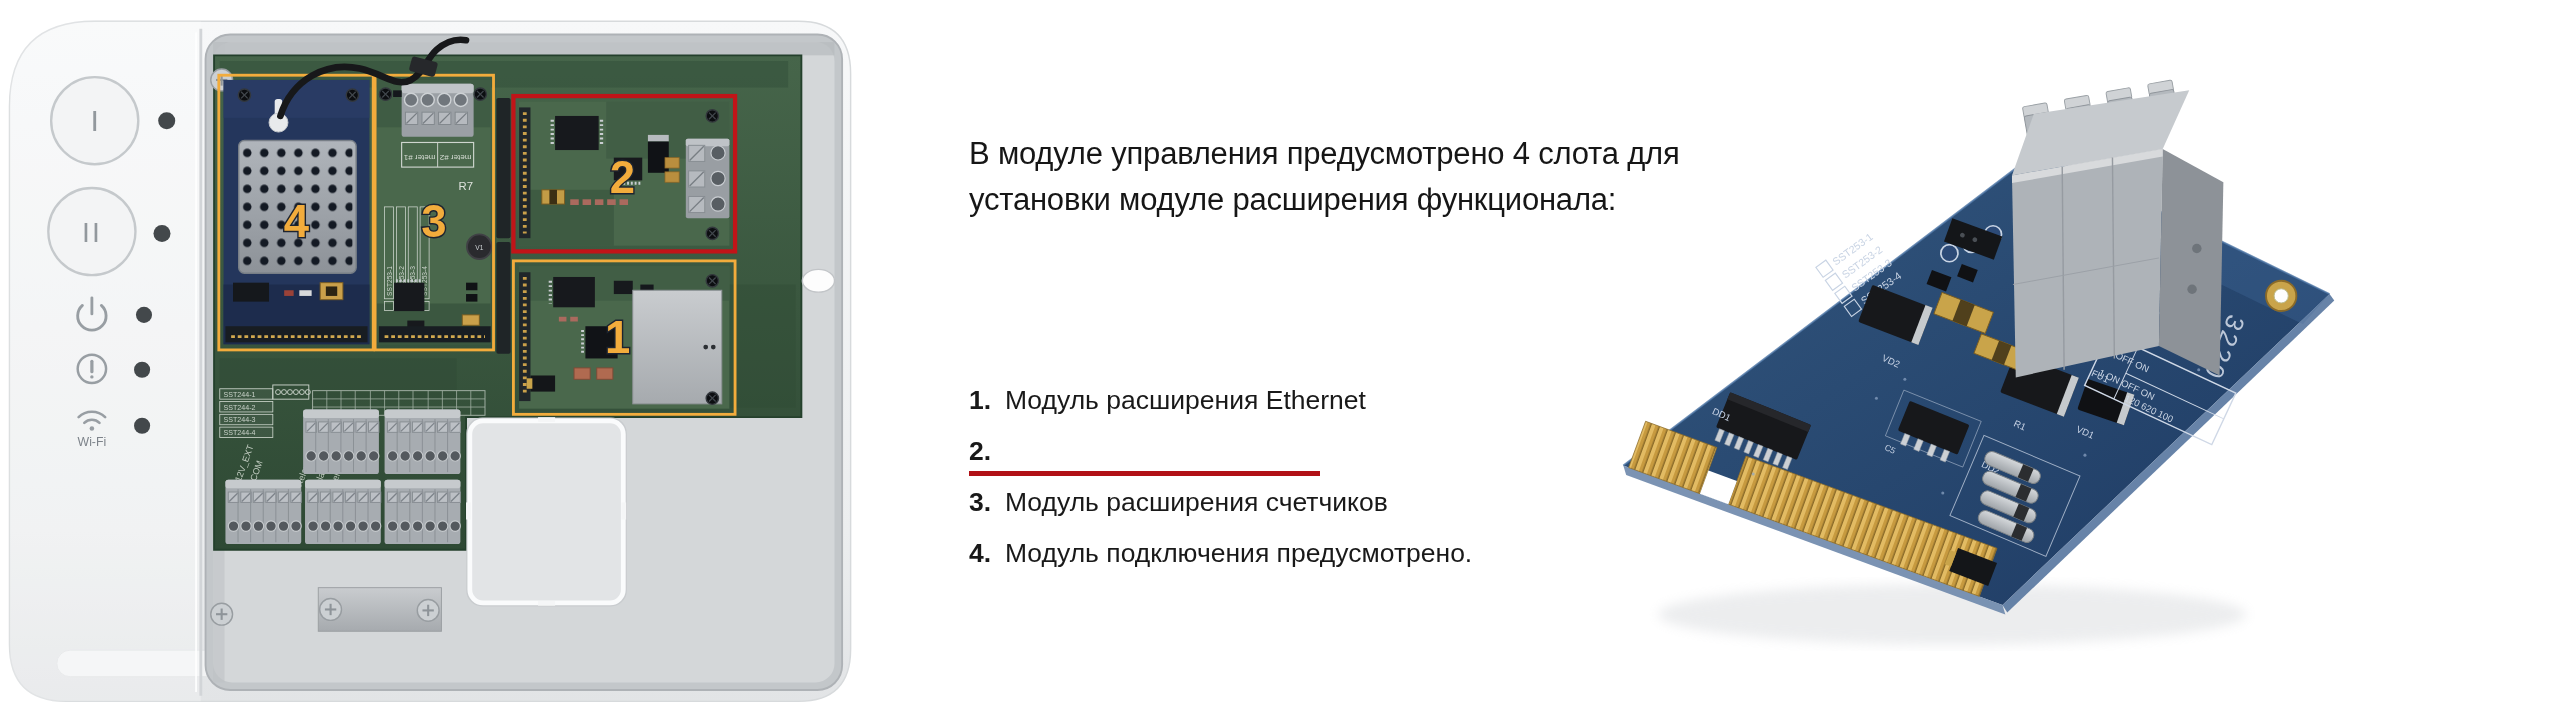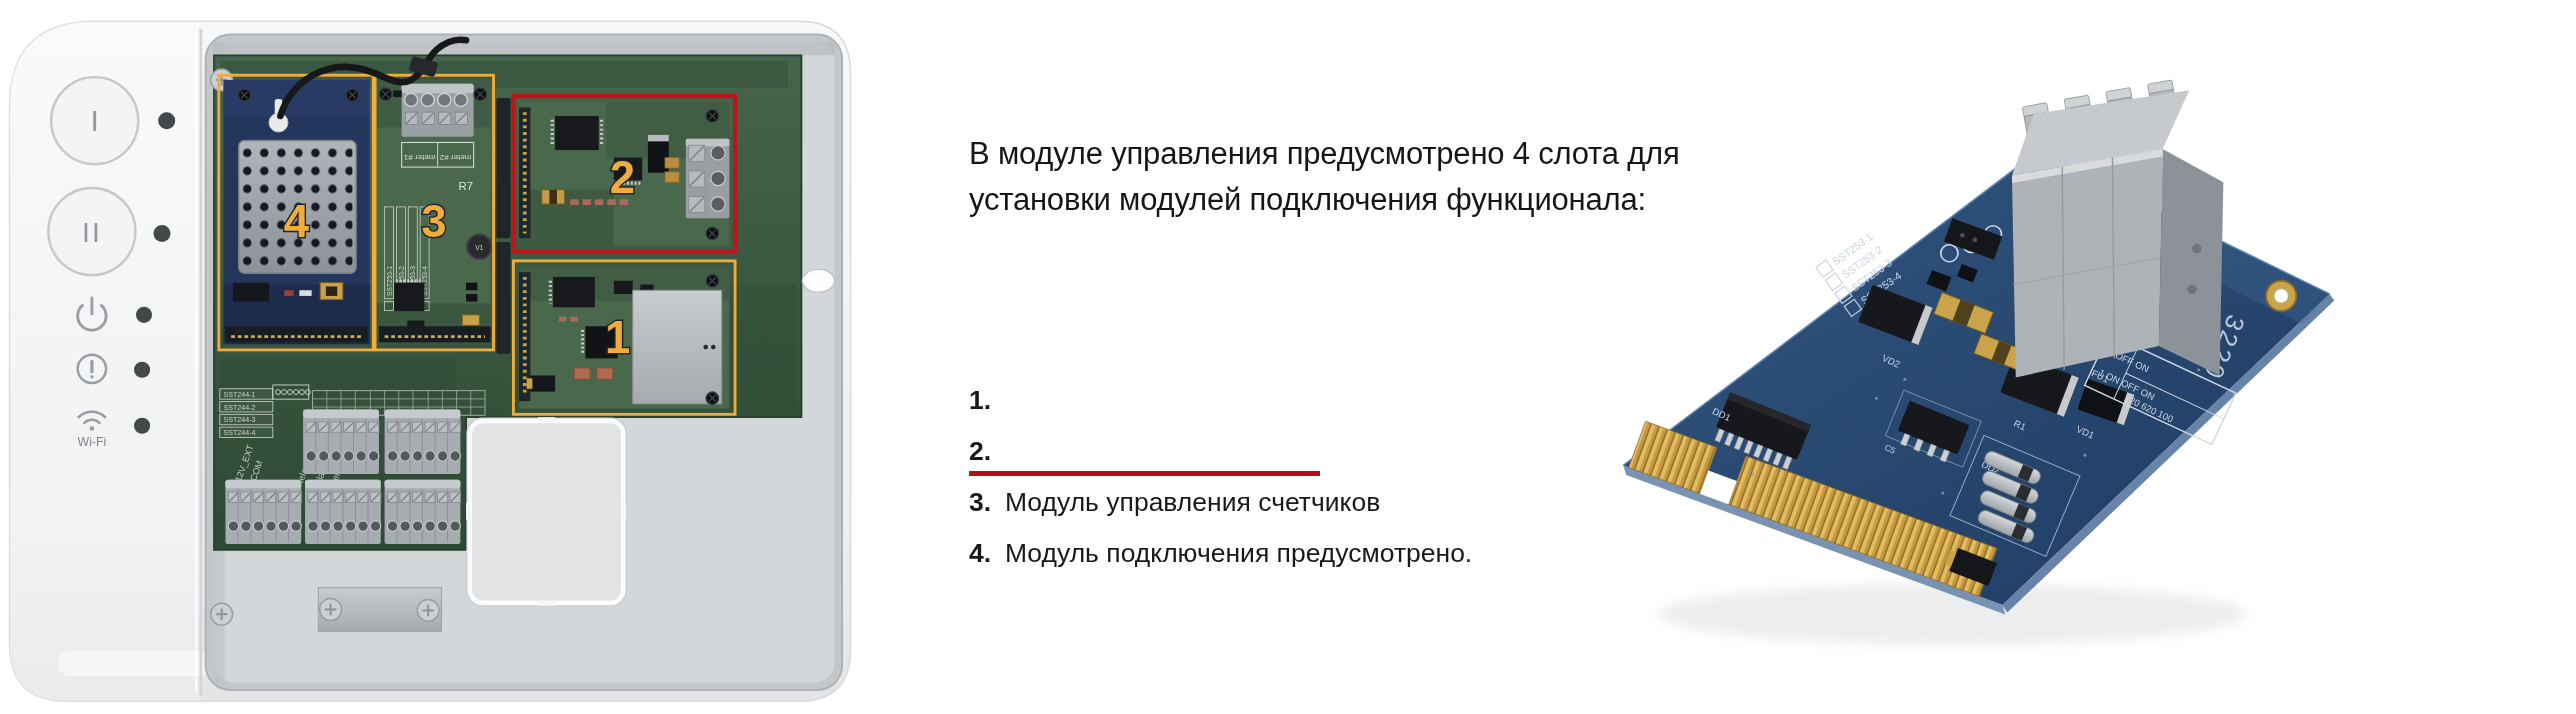--- a/index.html
+++ b/index.html
@@ -392,32 +392,33 @@
       <path d="M 296,122 C 308,84 344,64 380,72 C 406,78 418,92 434,84 C 447,77 450,62 461,52 C 470,44 480,40 492,42" fill="none" stroke="#17181a" stroke-width="7" stroke-linecap="round"></path>
       <g transform="translate(447,70) rotate(15)">
         <rect x="-14" y="-8" width="28" height="16" rx="3" fill="#26282b"></rect>
       </g>
     </g>
   </svg>
 
   <div class="text-block">
     <div class="heading">
       <div>В модуле управления предусмотрено 4 слота для</div>
-      <div>установки модулей подключения функционала:</div>
+      <div>установки модуле расширения функционала:</div>
     </div>
     <div class="module-list">
       <div class="item">
         <span class="num">1.</span>
+        <span class="label">Модуль расширения Ethernet</span>
       </div>
       <div class="item underlined">
         <span class="num">2.</span>
       </div>
       <div class="item">
         <span class="num">3.</span>
-        <span class="label">Модуль управления счетчиков</span>
+        <span class="label">Модуль расширения счетчиков</span>
       </div>
       <div class="item">
         <span class="num">4.</span>
         <span class="label">Модуль подключения предусмотрено.</span>
       </div>
     </div>
   </div>
 
   <svg id="board-photo" class="photo" width="965" height="715" viewBox="1700 0 1018 754">
     <defs>

